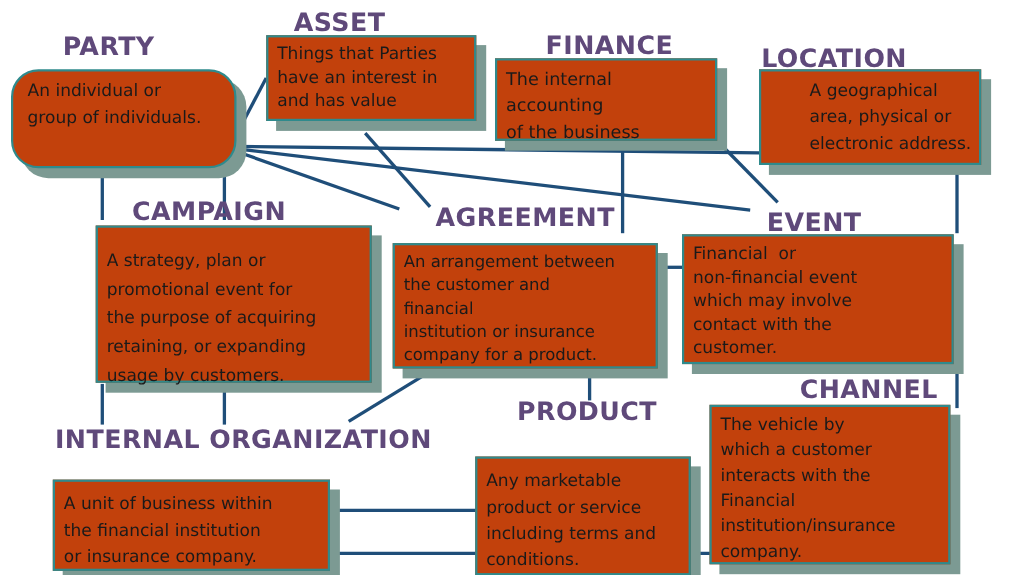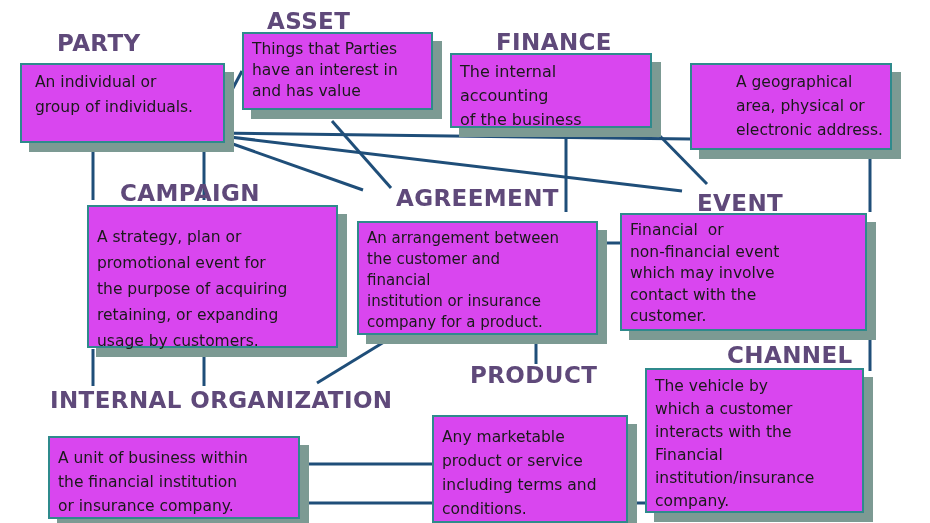--- a/index.html
+++ b/index.html
@@ -7,26 +7,26 @@
     position:relative;width:930px;height:523px;background:#fff;overflow:hidden;
     font-family:"DejaVu Sans","Liberation Sans",sans-serif;
   }
   svg.edges{position:absolute;left:0;top:0;z-index:0;}
   svg.edges line{stroke:#1F4E79;stroke-width:3;}
   .ntitle{
     position:absolute;z-index:2;font-weight:bold;font-size:23px;color:#5F497A;
     letter-spacing:0.4px;white-space:nowrap;
   }
   .nbox{
-    position:absolute;z-index:1;background:#d946ef;border:2px solid #2F8A8C;
+    position:absolute;z-index:1;background:#c2410c;border:2px solid #2F8A8C;
     box-shadow:9px 9px 0 #7C9A93;box-sizing:border-box;color:#1a1a1a;
   }
   .nbody{white-space:pre;padding:5px 8px;}
   
-  .t-party{left:57px;top:30px;}                 .x-party{left:20px;top:63px;width:205px;height:80px;}
+  .t-party{left:57px;top:30px;}                 .x-party{left:10px;top:63px;width:205px;height:90px;border-radius:25px;}
   .t-asset{left:267px;top:8px;}                 .x-asset{left:242px;top:32px;width:191px;height:78px;}
   .t-finance{left:496px;top:29px;}              .x-finance{left:450px;top:53px;width:202px;height:75px;}
   .t-location{left:692px;top:41px;}             .x-location{left:690px;top:63px;width:202px;height:87px;}
   .t-campaign{left:120px;top:180px;}            .x-campaign{left:87px;top:205px;width:251px;height:143px;}
   .t-agreement{left:396px;top:185px;}           .x-agreement{left:357px;top:221px;width:241px;height:114px;}
   .t-event{left:697px;top:190px;}               .x-event{left:620px;top:213px;width:247px;height:118px;}
   .t-internal_organization{left:50px;top:387px;}.x-internal_organization{left:48px;top:418px;width:252px;height:83px;margin-top:18px;}
   .t-product{left:470px;top:362px;}             .x-product{left:432px;top:393px;width:196px;height:108px;margin-top:22px;}
   .t-channel{left:727px;top:342px;}             .x-channel{left:645px;top:368px;width:219px;height:145px;}
   
@@ -80,20 +80,21 @@
 and has value</div>
   </div>
 
   <div class="ntitle t-finance">FINANCE</div>
   <div class="nbox x-finance">
     <div class="nbody b-finance">The internal
 accounting
 of the business</div>
   </div>
 
+  <div class="ntitle t-location">LOCATION</div>
   <div class="nbox x-location">
     <div class="nbody b-location">A geographical
 area, physical or
 electronic address.</div>
   </div>
 
   <div class="ntitle t-campaign">CAMPAIGN</div>
   <div class="nbox x-campaign">
     <div class="nbody b-campaign">A strategy, plan or
 promotional event for

